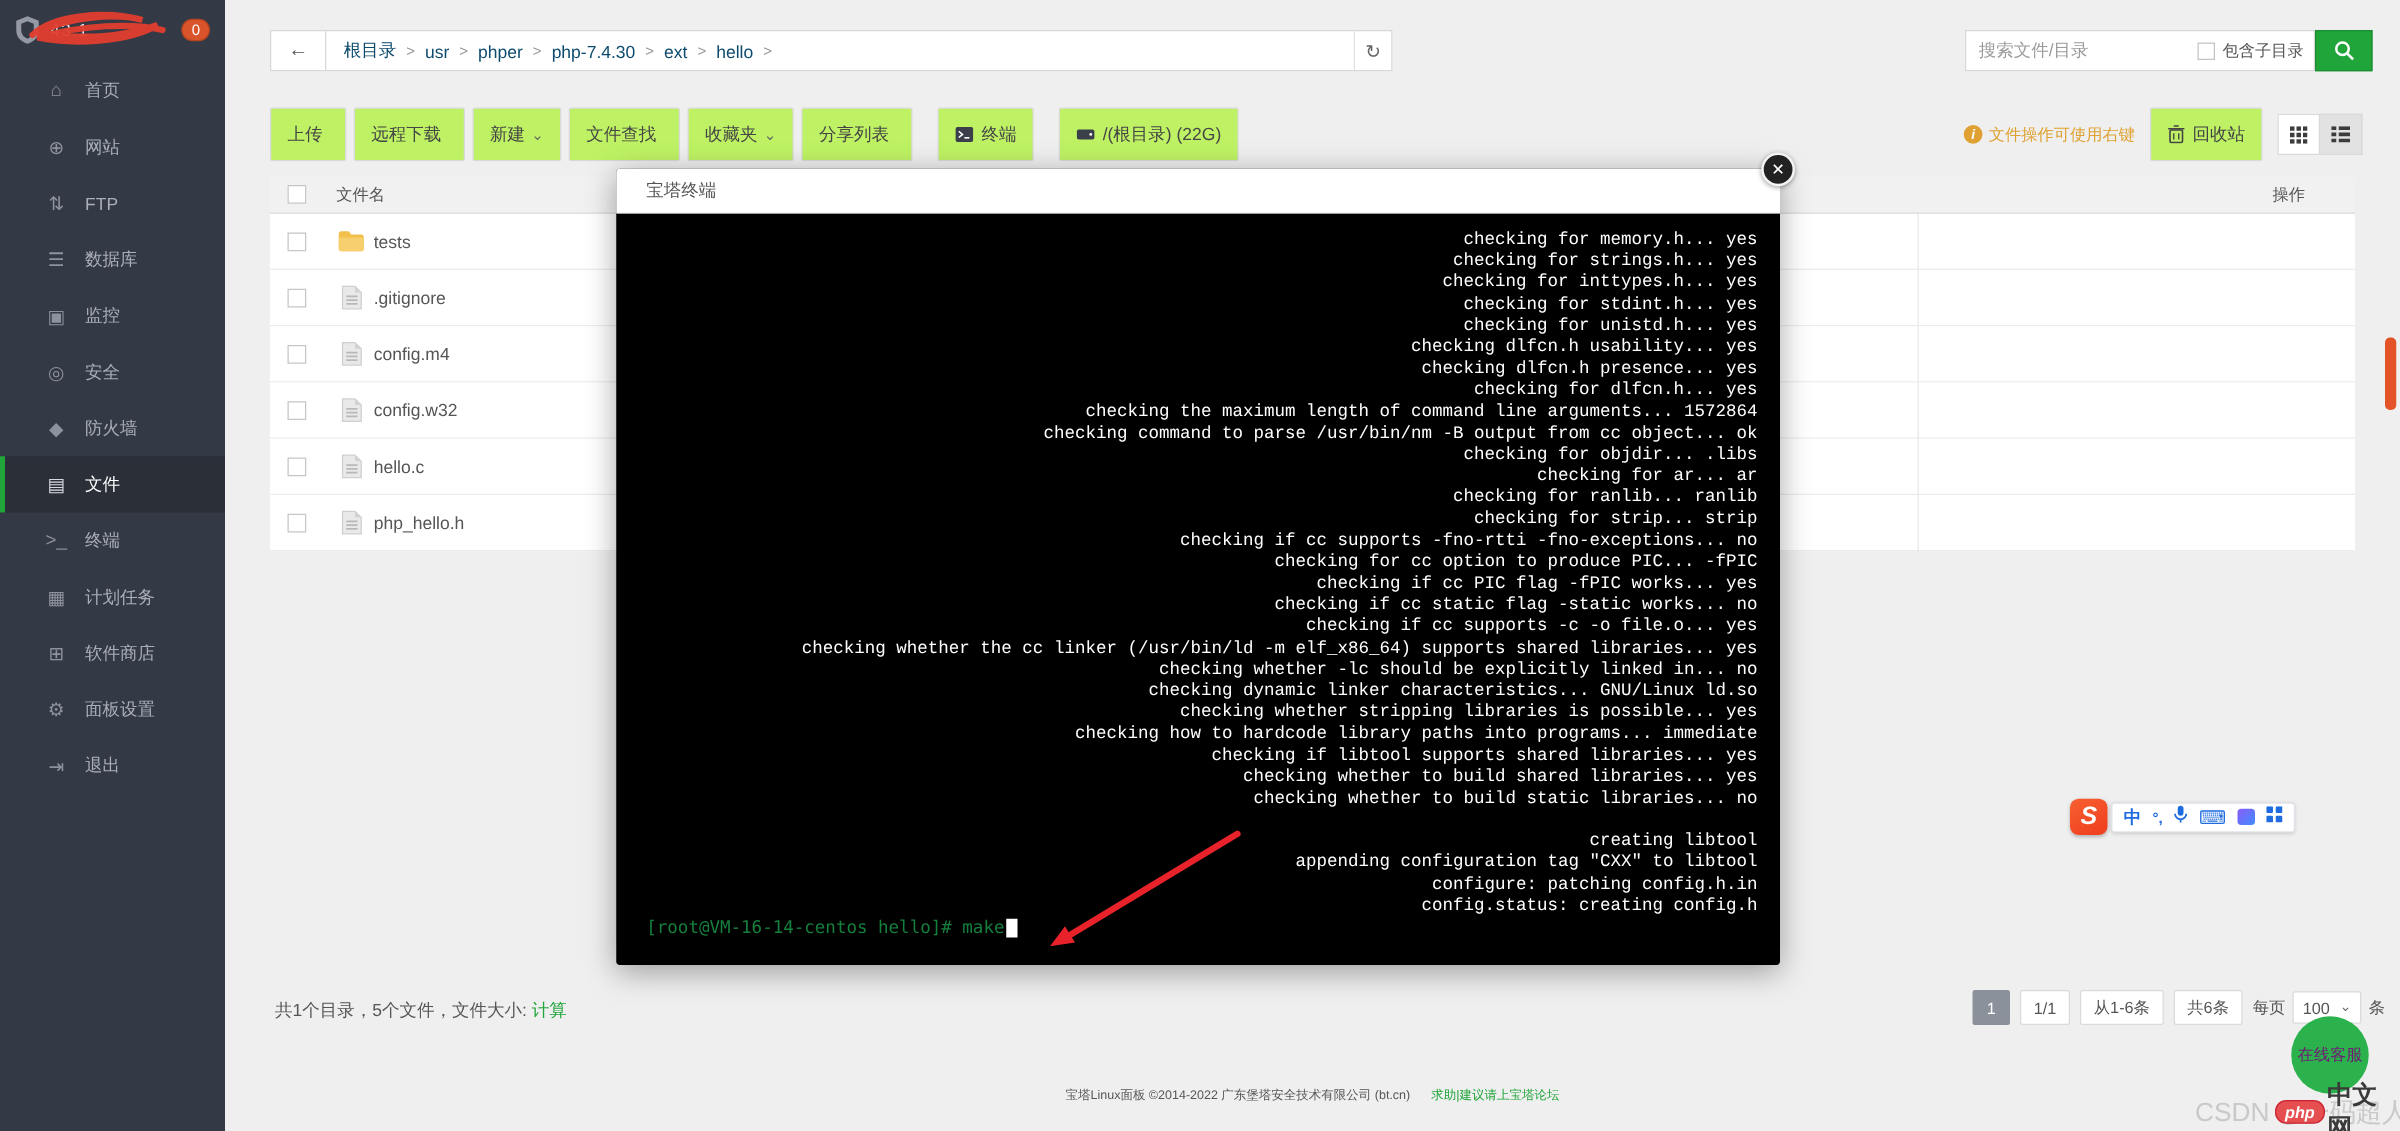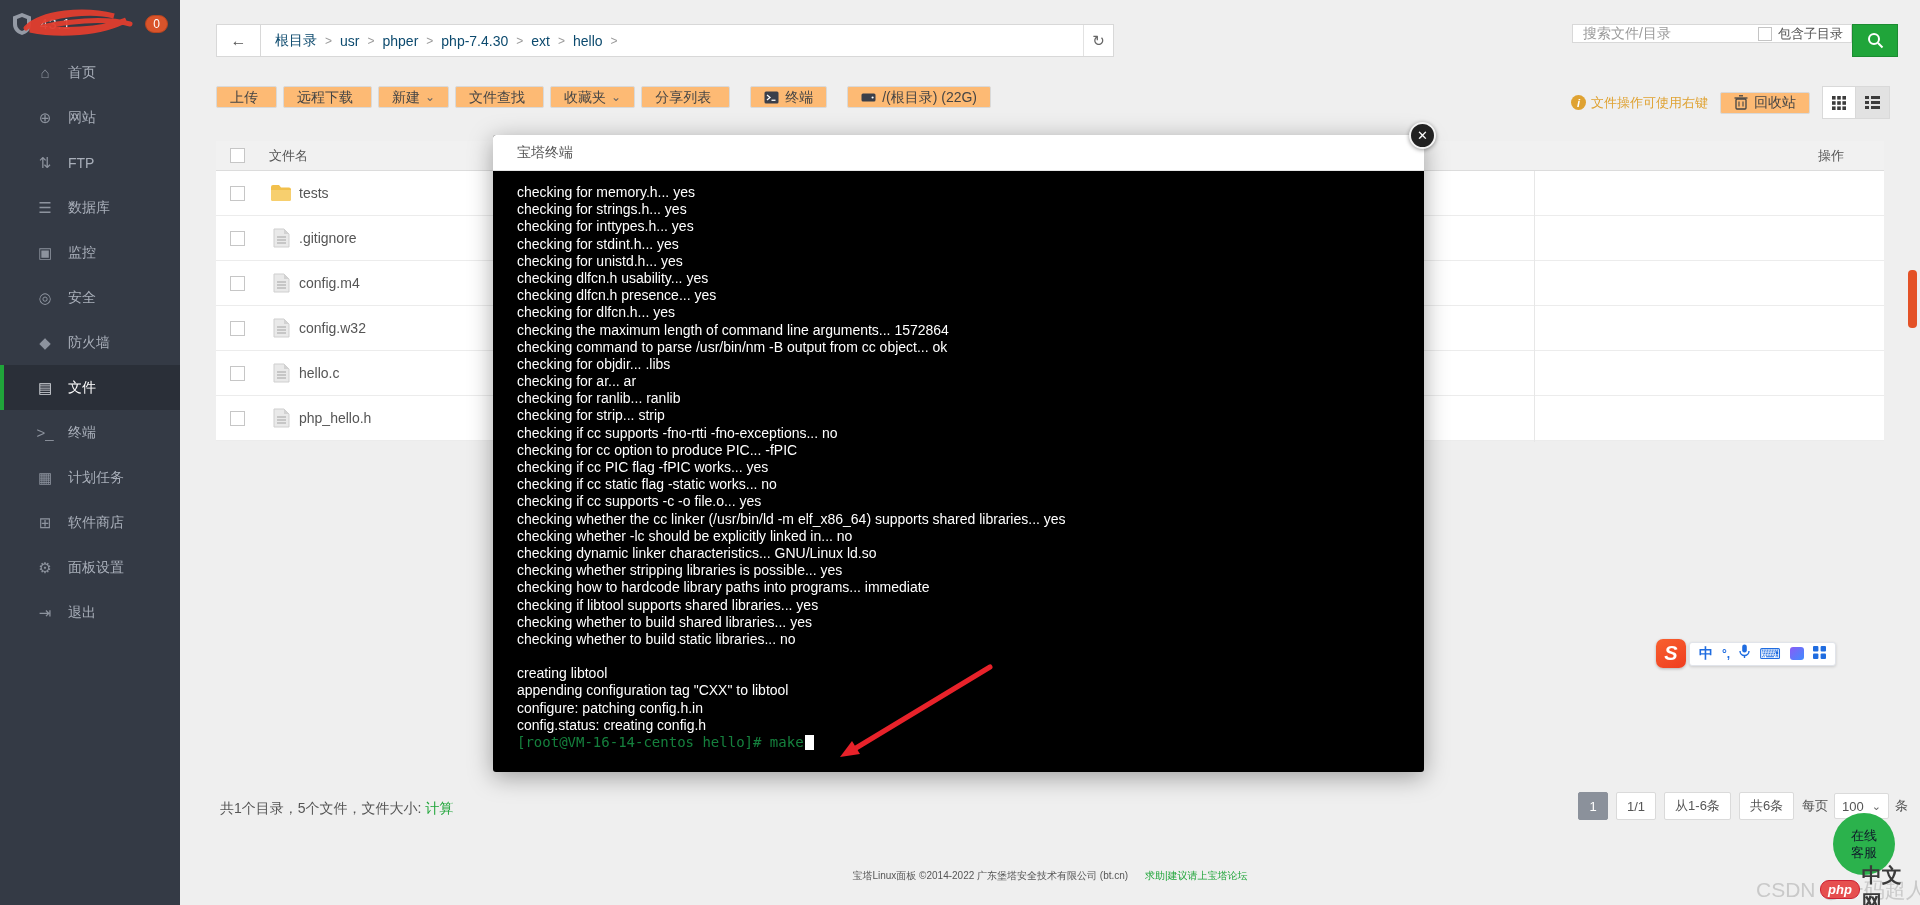--- a/index.html
+++ b/index.html
@@ -25,31 +25,31 @@
                border:1px solid #d8d8d8; display:flex; align-items:center; z-index:4; }
   .back-btn { width:44px; height:100%; border-right:1px solid #d8d8d8; display:flex; align-items:center;
               justify-content:center; color:#555; font-size:16px; cursor:pointer; }
   .crumbs { display:flex; align-items:center; padding-left:14px; font-size:14px; color:#333; }
   .crumbs .sep { color:#9a9a9a; margin:0 8px; font-size:12px; }
   .crumbs a { color:#0c4a6e; text-decoration:none; cursor:pointer; }
   .refresh-btn { margin-left:auto; width:30px; height:100%; border-left:1px solid #e2e2e2; display:flex;
                  align-items:center; justify-content:center; color:#666; font-size:15px; cursor:pointer; }
 
   .search-wrap { position:absolute; left:1572px; top:24px; height:33px; display:flex; z-index:4; }
-  .search-input { width:280px; height:19px; background:#fff; border:1px solid #d8d8d8; display:flex;
+  .search-input { width:280px; height:33px; background:#fff; border:1px solid #d8d8d8; display:flex;
                   align-items:center; padding:0 8px 0 10px; }
   .search-ph { color:#9b9b9b; font-size:14px; flex:1; }
   .sub-check { width:14px; height:14px; border:1px solid #c4c4c4; background:#fff; margin-right:6px; }
   .sub-label { font-size:13px; color:#555; white-space:nowrap; }
   .search-btn { width:46px; height:33px; background:#20a53a; border:1px solid #1b8c31; display:flex;
                 align-items:center; justify-content:center; cursor:pointer; }
 
   
   .toolbar { position:absolute; left:216px; top:86px; display:flex; align-items:center; gap:6px; z-index:4; }
-  .tbtn { height:22px; line-height:31px; background:#fdba74; border:1px solid #d9d9d9; border-radius:2px;
+  .tbtn { height:43px; line-height:31px; background:#bef264; border:1px solid #d9d9d9; border-radius:2px;
           padding:0 13px; font-size:14px; color:#454545; cursor:pointer; display:flex; align-items:center; }
   .tbtn .caret { font-size:12px; color:#666; margin-left:5px; line-height:10px; }
   .tbtn .bicon { margin-right:6px; display:inline-flex; }
   .gap { width:8px; }
   .toolbar-right { position:absolute; left:1480px; top:86px; width:410px; display:flex; align-items:center;
                    justify-content:flex-end; gap:12px; z-index:4; }
   .hint { display:flex; align-items:center; color:#dfa232; font-size:13px; gap:5px; }
   .info-dot { width:15px; height:15px; border-radius:50%; background:#dfa232; color:#fff; font-size:11px;
               display:flex; align-items:center; justify-content:center; font-style:italic; font-weight:bold; }
   .toggle-group { display:flex; }
@@ -87,43 +87,43 @@
 
   
   .modal { position:absolute; left:493px; top:135px; width:931px; height:637px; background:#000;
            border-radius:3px; box-shadow:0 5px 25px rgba(0,0,0,.35); z-index:50; }
   .modal-head { height:36px; background:#fff; border-bottom:1px solid #e6e6e6; border-radius:3px 3px 0 0;
                 display:flex; align-items:center; padding-left:24px; font-size:14px; color:#555; }
   .modal-close { position:absolute; right:-12px; top:-13px; width:27px; height:27px; border-radius:50%;
                  background:#222; border:2px solid #f4f4f4; color:#fff; display:flex; align-items:center;
                  justify-content:center; font-size:13px; cursor:pointer; box-shadow:0 1px 4px rgba(0,0,0,.4); z-index:55; }
   .term-body { position:absolute; left:0; top:36px; right:0; bottom:0; padding:13px 18px 0 24px; overflow:hidden; }
-  .t-line { font-family:Liberation Sans, sans-serif; font-size:14px; height:17.2px; line-height:17.2px;
-            color:#fff; white-space:pre; }
+  .t-line { font-family:Liberation Mono, monospace; font-size:14px; height:17.2px; line-height:17.2px;
+            color:#fff; white-space:pre;text-align:right; }
   .t-prompt { font-family:"DejaVu Sans Mono",monospace; font-size:14px; height:17.2px; line-height:17.2px;
               color:#15803d; white-space:pre; display:flex; align-items:center; }
   .t-cursor { display:inline-block; width:9px; height:15px; background:#fff; margin-left:1px; }
 
   
   .arrow-svg { position:absolute; left:810px; top:645px; z-index:60; pointer-events:none; }
   .scroll-mark { position:absolute; left:1908px; top:270px; width:9px; height:58px; background:#e45227;
                  border-radius:4px; z-index:80; }
   .ime-bar { position:absolute; left:1656px; top:639px; display:flex; align-items:center; z-index:70; }
   .ime-logo { width:30px; height:29px; background:linear-gradient(150deg,#f8602f,#ef3d1f); border-radius:7px;
               color:#fff; font-weight:bold; font-size:20px; font-style:italic; display:flex; align-items:center;
               justify-content:center; box-shadow:0 1px 3px rgba(0,0,0,.25); cursor:pointer; }
   .ime-tray { margin-left:3px; height:24px; background:#fff; border:1px solid #e1e4ea; border-radius:3px;
               box-shadow:0 1px 3px rgba(0,0,0,.15); display:flex; align-items:center; gap:9px; padding:0 9px; }
   .ime-zh { color:#1f6ce0; font-size:14px; font-weight:bold; cursor:pointer; }
   .ime-punc { color:#1f6ce0; font-size:12px; font-weight:bold; cursor:pointer; }
   .ime-kbd { color:#1f6ce0; font-size:15px; cursor:pointer; }
   .ime-shirt { width:14px; height:13px; background:linear-gradient(135deg,#8a5cf6,#3f8cfe); border-radius:3px; cursor:pointer; }
   .service { position:absolute; left:1833px; top:813px; width:62px; height:62px; border-radius:50%;
-             background:#2bb24c; color:#0f172a; font-size:13px; display:flex; flex-direction:column;
-             align-items:center; justify-content:center; line-height:17px; z-index:71; cursor:pointer; }
+             background:#2bb24c; color:#701a75; font-size:13px; display:flex; flex-direction:row;
+             align-items:center; justify-content:center; line-height:17px; z-index:71; cursor:pointer;font-family:Liberation Mono, monospace; }
   .watermark { position:absolute; left:1756px; top:876px; font-size:21px; color:#c9c9c9; z-index:70;
                white-space:nowrap; }
   .php-logo { position:absolute; left:1820px; top:862px; display:flex; align-items:center; z-index:72; }
   .php-pill { background:#e64f4f; border:1px solid #c23; color:#fff; font-weight:bold; font-style:italic;
               font-size:13px; border-radius:9px; padding:0 7px; line-height:17px; }
   .php-suffix { color:#3a3a3a; font-weight:bold; font-size:20px; margin-left:2px; }
 </style>
 </head>
 <body>
 

